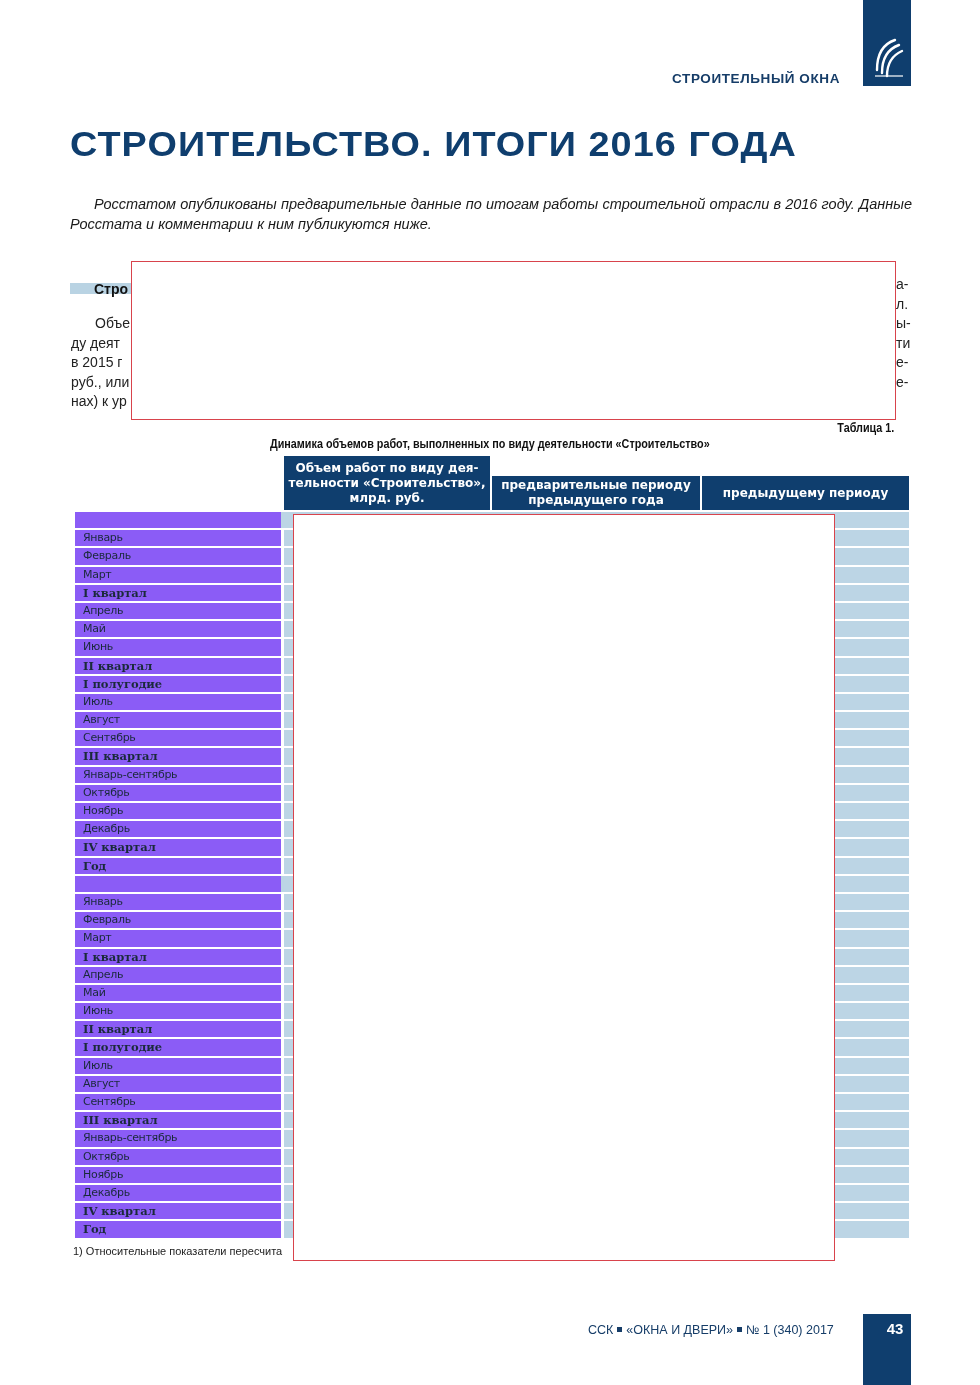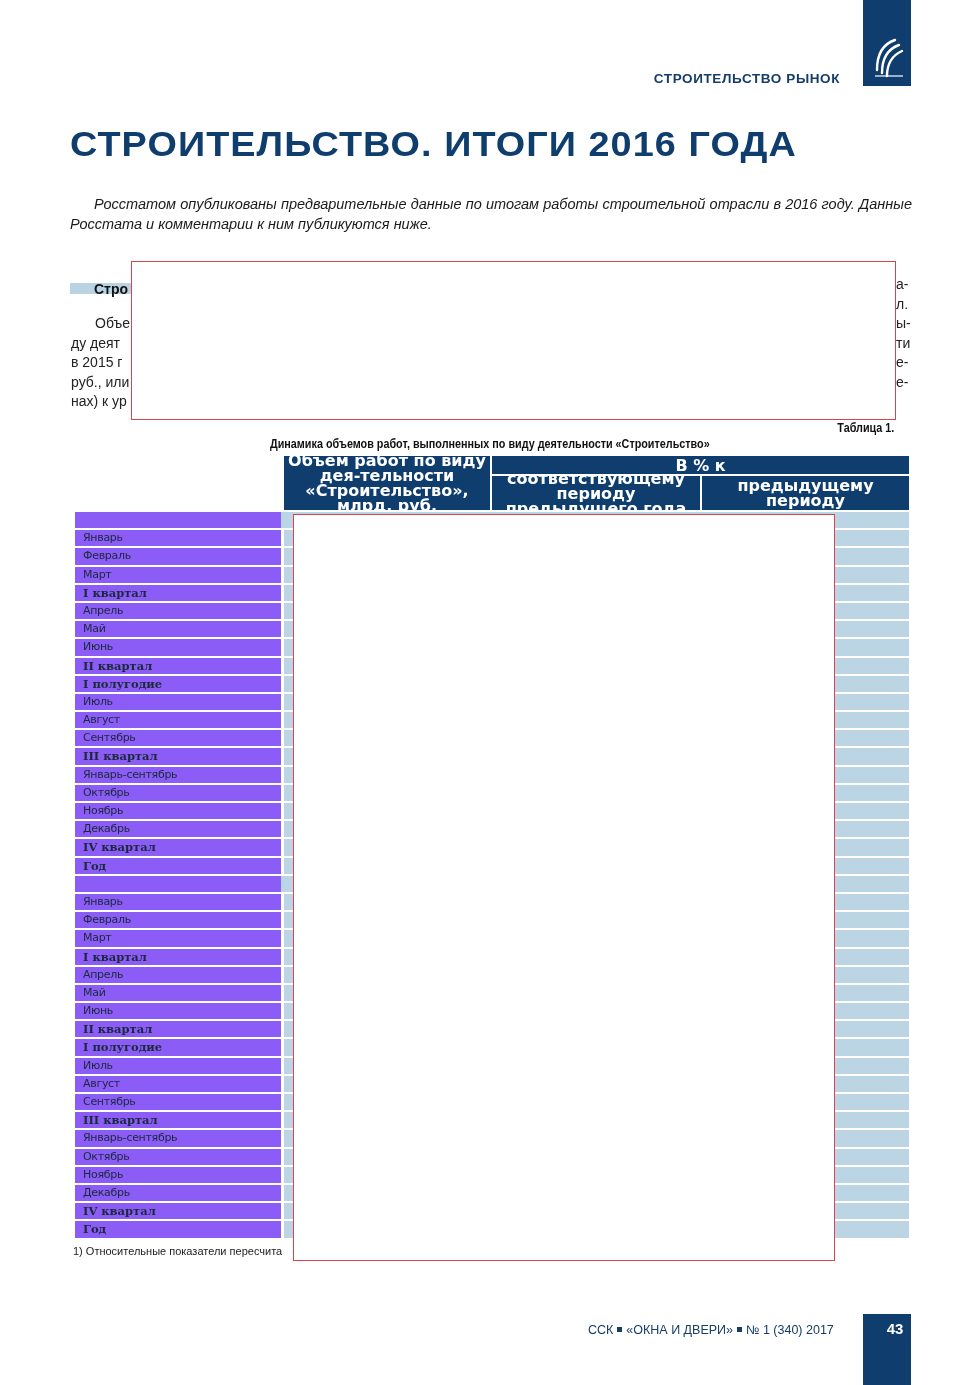--- a/index.html
+++ b/index.html
@@ -14,21 +14,21 @@
   .subhead { left:94px; top:281px; font-weight:bold; font-size:14px; color:#111; }
   .body-left { left:71px; top:314px; font-size:14px; line-height:19.6px; color:#222; }
   .body-left div:first-child { text-indent:24px; }
   .body-right { left:896px; top:275px; font-size:14px; line-height:19.6px; color:#222; }
   .redact { border:1.5px solid #d8434c; background:#ffffff; }
   .redact-1 { left:131px; top:261px; width:763px; height:157px; }
   .redact-2 { left:293px; top:514px; width:540px; height:745px; }
   .table-num { right:86px; top:421px; font-weight:bold; font-size:12px; color:#111; transform:scaleX(0.9); transform-origin:right; }
   .table-caption { left:270px; top:437px; font-weight:bold; font-size:12px; color:#111; transform:scaleX(0.9); transform-origin:left; }
   .thead { left:75px; top:456px; width:834px; height:54px; }
-  .th { position:absolute; background:#0f3e6e; color:#fff; font-family:"DejaVu Sans", sans-serif; font-weight:bold; font-size:16px; text-align:center; display:flex; align-items:center; justify-content:center; line-height:15px; }
+  .th { position:absolute; background:#0f3e6e; color:#fff; font-family:"DejaVu Sans", sans-serif; font-weight:bold; font-size:12px; text-align:center; display:flex; align-items:center; justify-content:center; line-height:15px; }
   .th-period { left:0; top:0; width:206px; height:54px; }
   .th-volume { left:209px; top:0; width:206px; height:54px; }
   .th-pct { left:417px; top:0; width:417px; height:18px; }
   .th-prevyear { left:417px; top:20px; width:208px; height:34px; }
   .th-prevperiod { left:627px; top:20px; width:207px; height:34px; }
   .rows { left:75px; top:512px; width:834px; }
   .row { position:relative; height:16.2px; margin-bottom:2px; }
   .row .c1 { position:absolute; left:0; top:0; width:206px; height:100%; background:#8b5cf6; }
   .row .c2 { position:absolute; left:209px; top:0; width:625px; height:100%; background:#bcd5e5; }
   .row.blank .c1 { width:206px; }
@@ -47,21 +47,21 @@
 <div class="abs brand-tab">
   <svg width="36" height="44" viewBox="0 0 36 44">
     <g fill="none" stroke="#ffffff" stroke-width="2.4" stroke-linecap="round">
       <path d="M26 4 C14 8 8 18 8 34"></path>
       <path d="M30 9 C19 13 13 22 13 37"></path>
       <path d="M33 15 C24 19 18 27 18 40"></path>
     </g>
     <path d="M6 40 L34 40" stroke="#ffffff" stroke-width="1.2"></path>
   </svg>
 </div>
-<div class="abs section-label">СТРОИТЕЛЬСТВО РЫНОК</div>
+<div class="abs section-label">СТРОИТЕЛЬНЫЙ ОКНА</div>
 
 <div class="abs page-title">СТРОИТЕЛЬСТВО. ИТОГИ 2016 ГОДА</div>
 <div class="abs lead">Росстатом опубликованы предварительные данные по итогам работы строительной отрасли в 2016 году. Данные Росстата и комментарии к ним публикуются ниже.</div>
 
 <div class="abs subhead-bar"></div>
 <div class="abs subhead">Стро</div>
 
 <div class="abs body-left">
   <div>Объе</div>
   <div>ду  деят</div>
@@ -76,22 +76,21 @@
   <div>ти</div>
   <div>е-</div>
   <div>е-</div>
 </div>
 
 <div class="abs table-num">Таблица 1.</div>
 <div class="abs table-caption">Динамика объемов работ, выполненных по виду деятельности «Строительство»</div>
 
 <div class="abs thead">
   <div class="th th-volume">Объем работ по виду дея-тельности «Строительство», млрд. руб.</div>
-  <div class="th th-pct">В % к</div>
-  <div class="th th-prevyear">соответствующему периоду предыдущего года</div>
+  <div class="th th-prevyear">предварительные периоду предыдущего года</div>
   <div class="th th-prevperiod">предыдущему периоду</div>
 </div>
 
 <div class="abs rows" id="table-rows">
     <div class="row blank">
       <div class="c1">
         <span class="lbl"></span>
       </div>
       <div class="c2"></div>
     </div>

